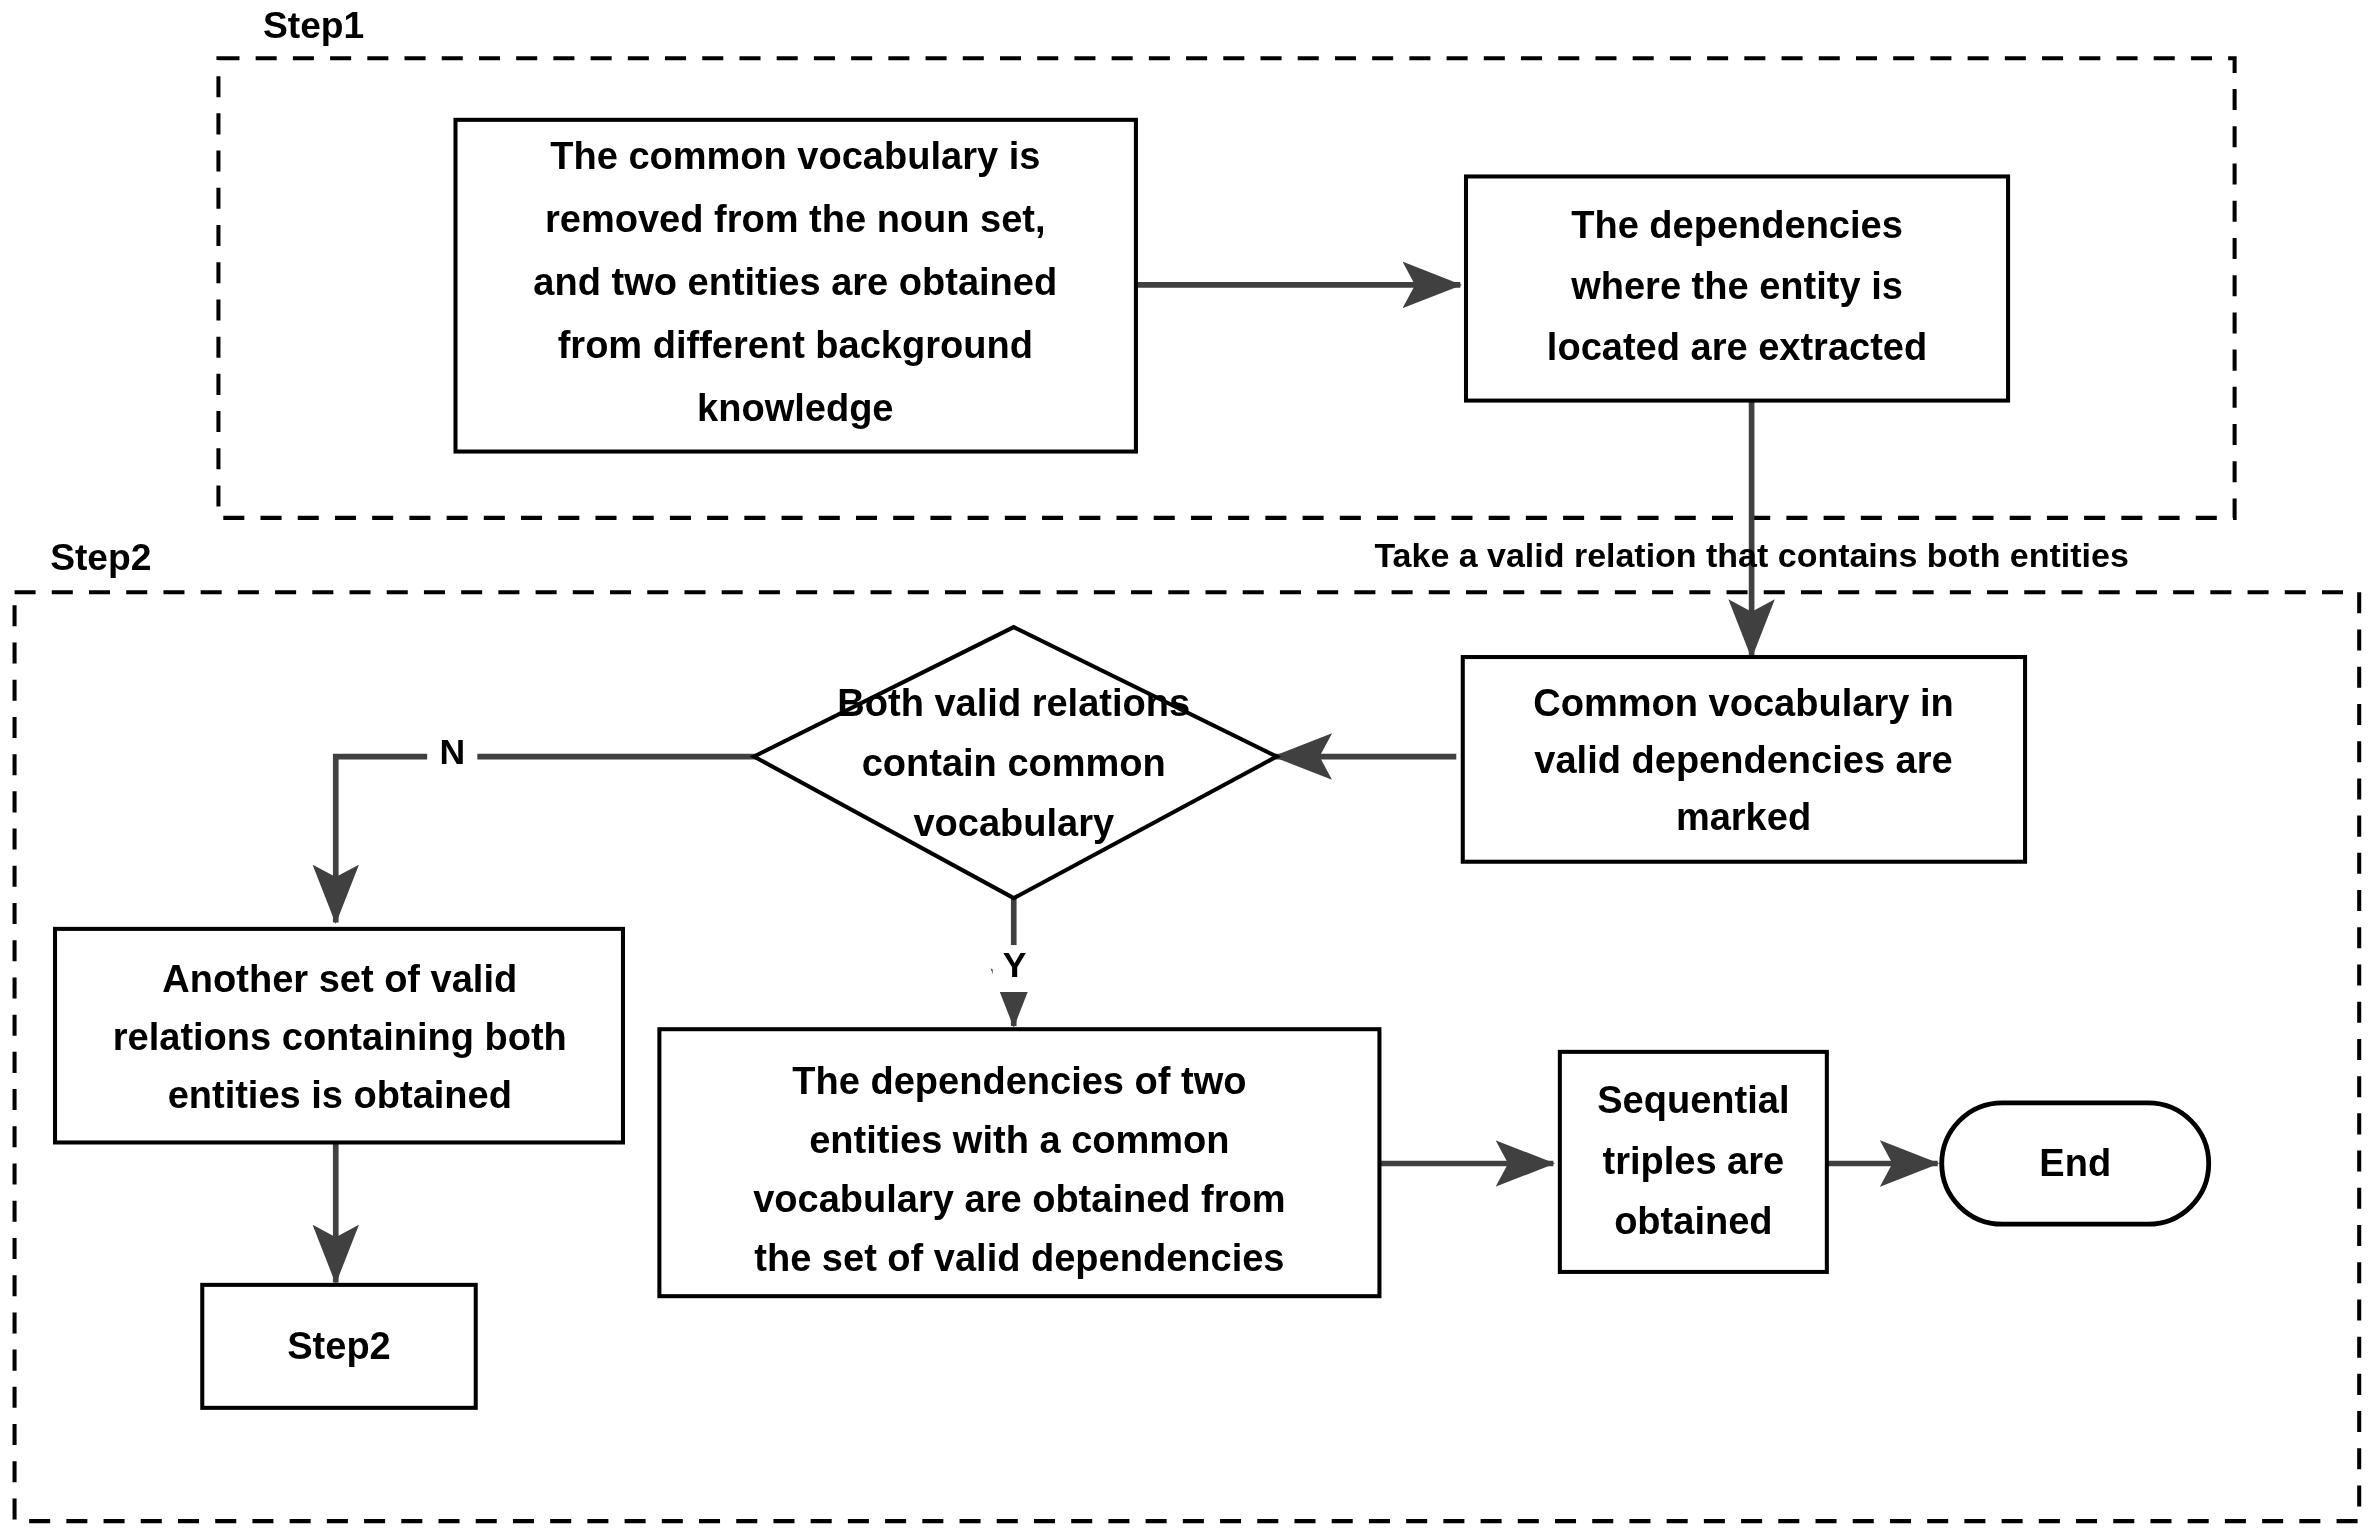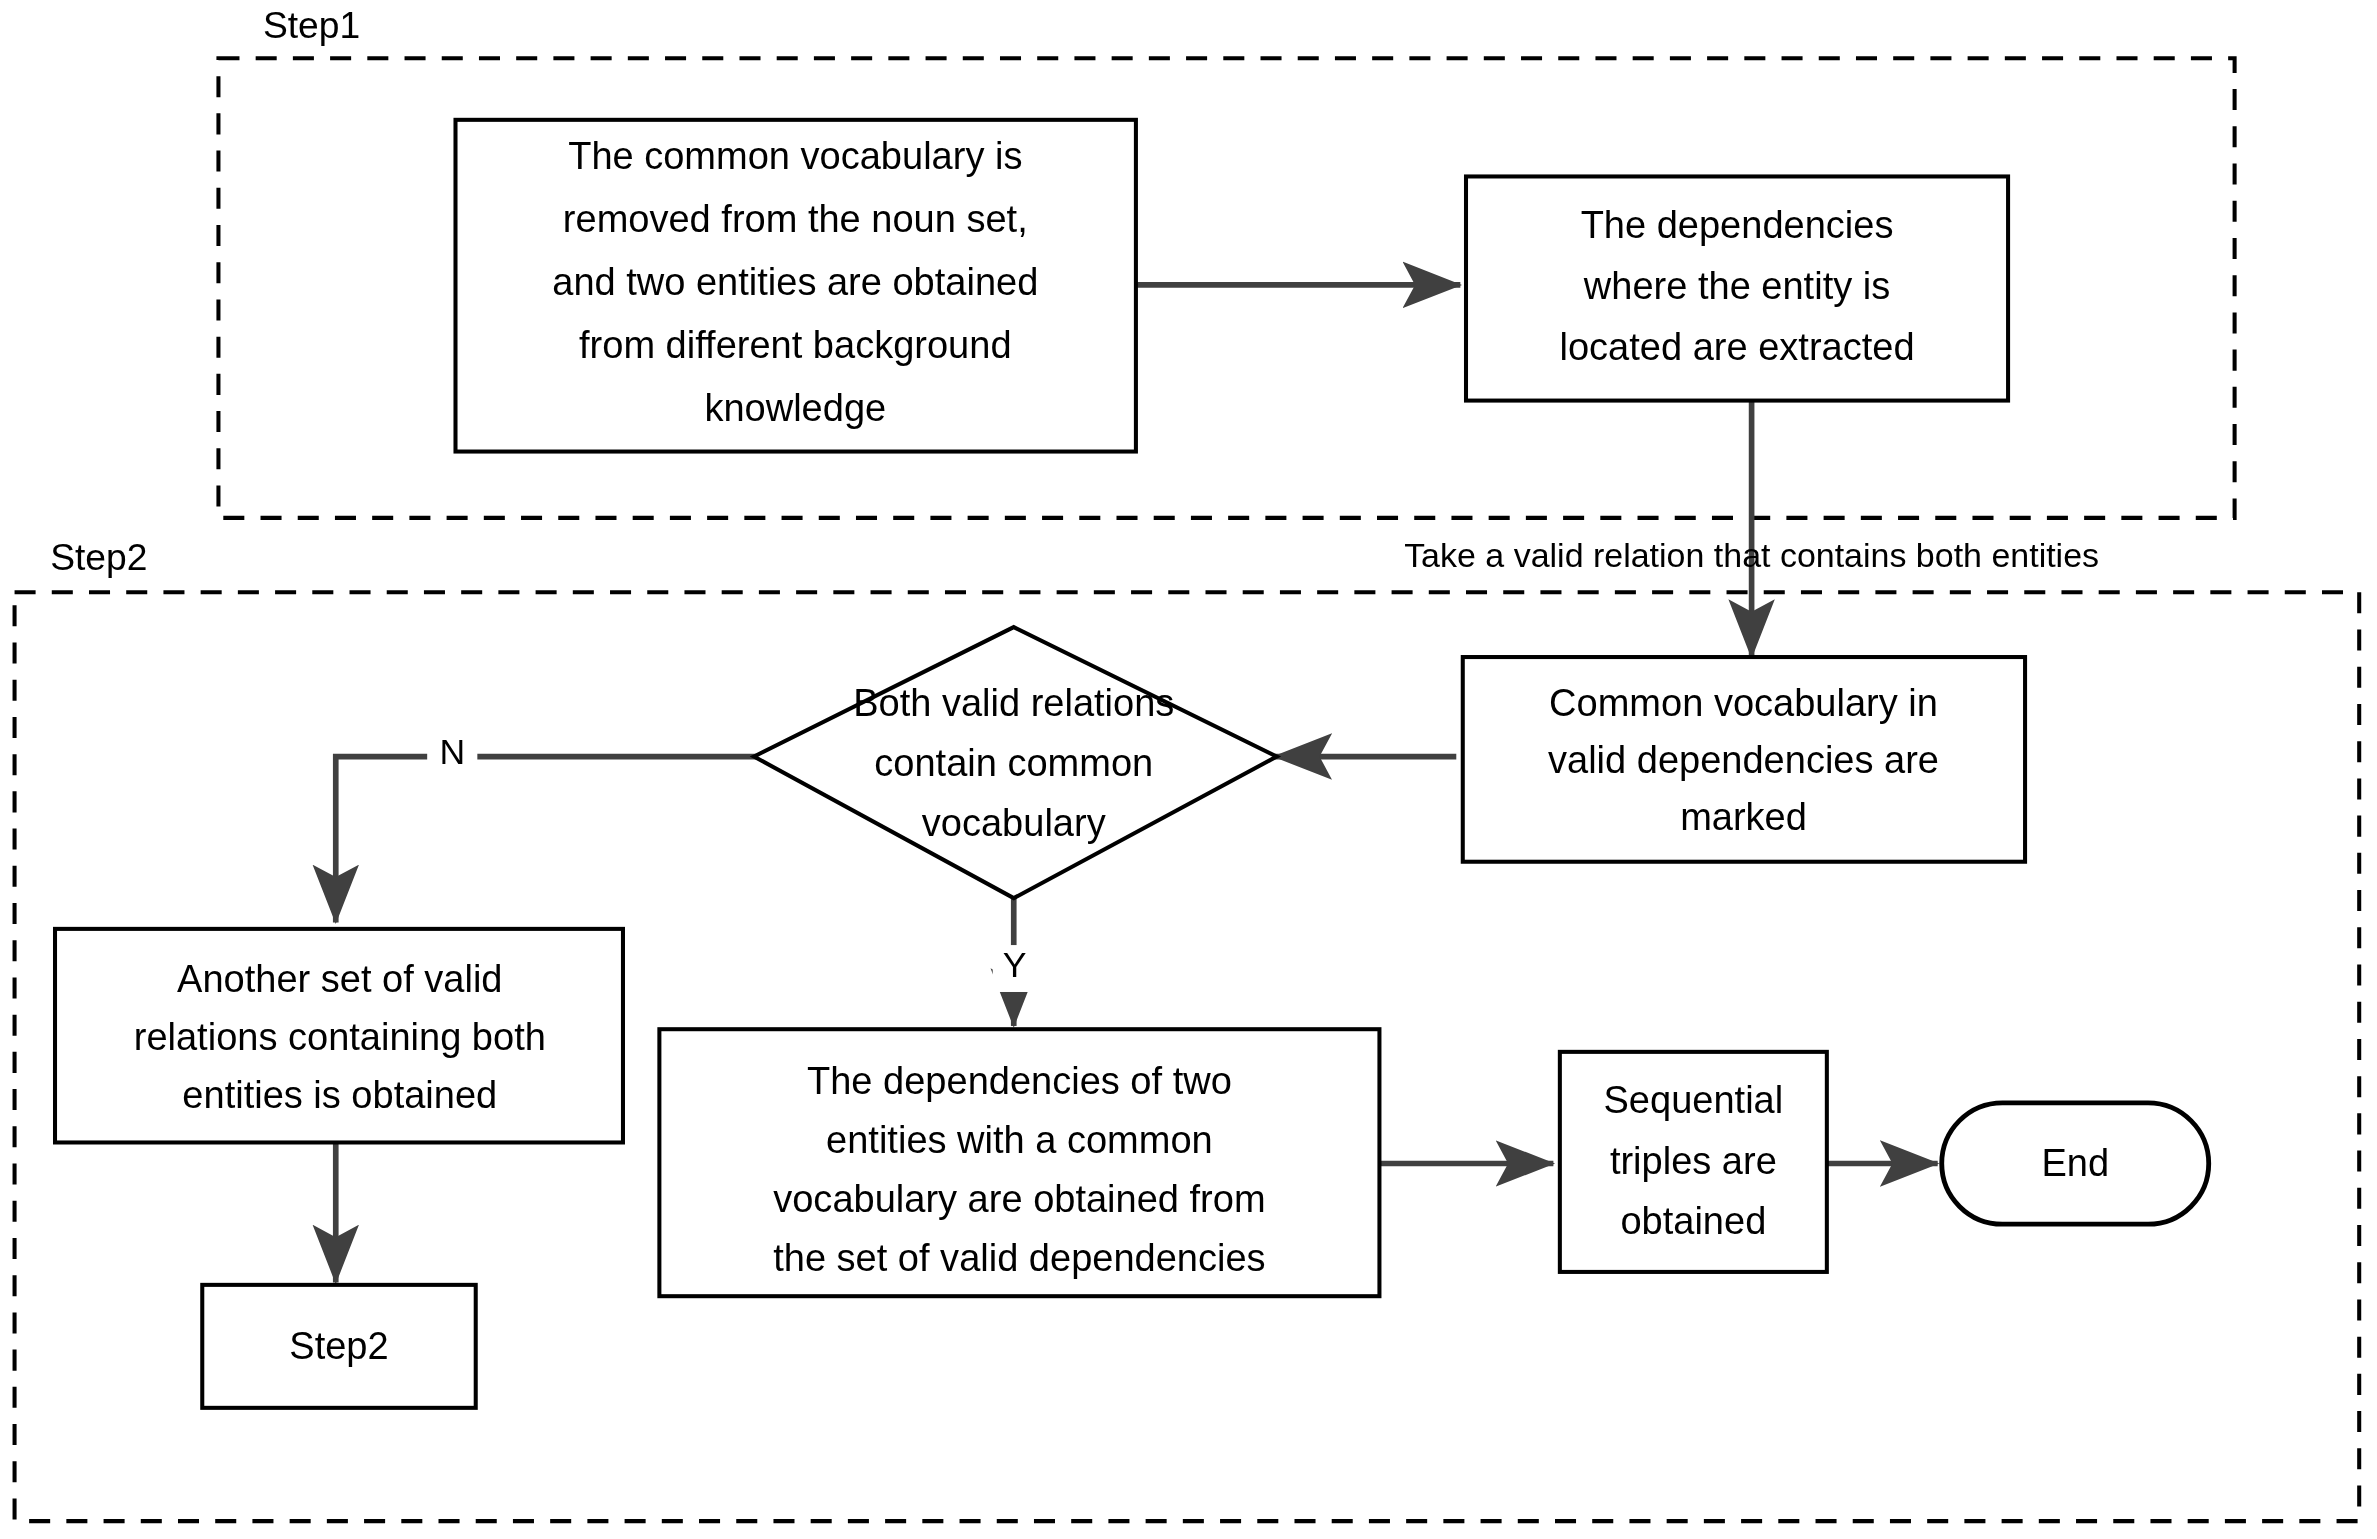--- a/index.html
+++ b/index.html
@@ -9,20 +9,21 @@
   }
   body {
     font-family: "Liberation Sans", sans-serif;
   }
   #canvas-wrap {
     position: relative;
     width: 2377px;
     height: 1539px;
     background: #ffffff;
     overflow: hidden;
+    font-weight: bold;
   }
   svg#flow {
     position: absolute;
     top: 0;
     left: 0;
     width: 2377px;
     height: 1539px;
   }
   .node-rect {
     fill: #ffffff;

